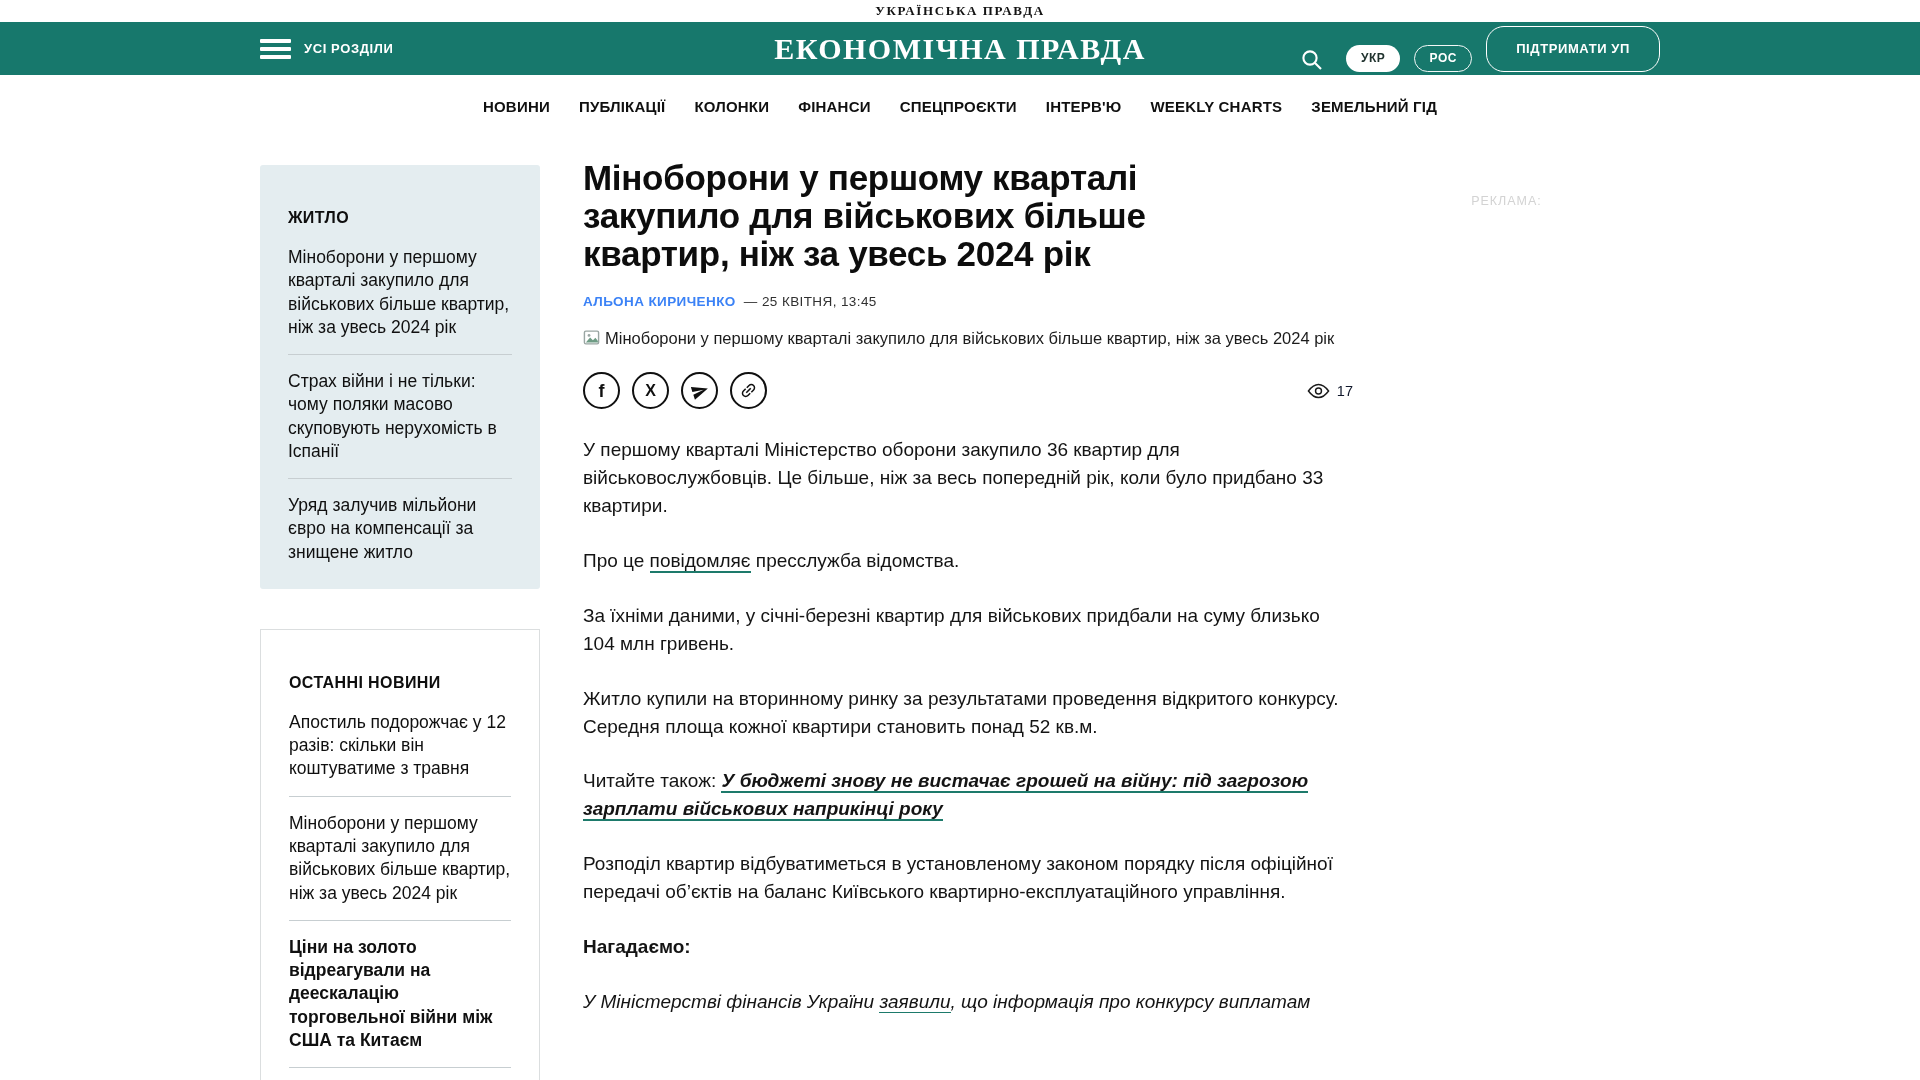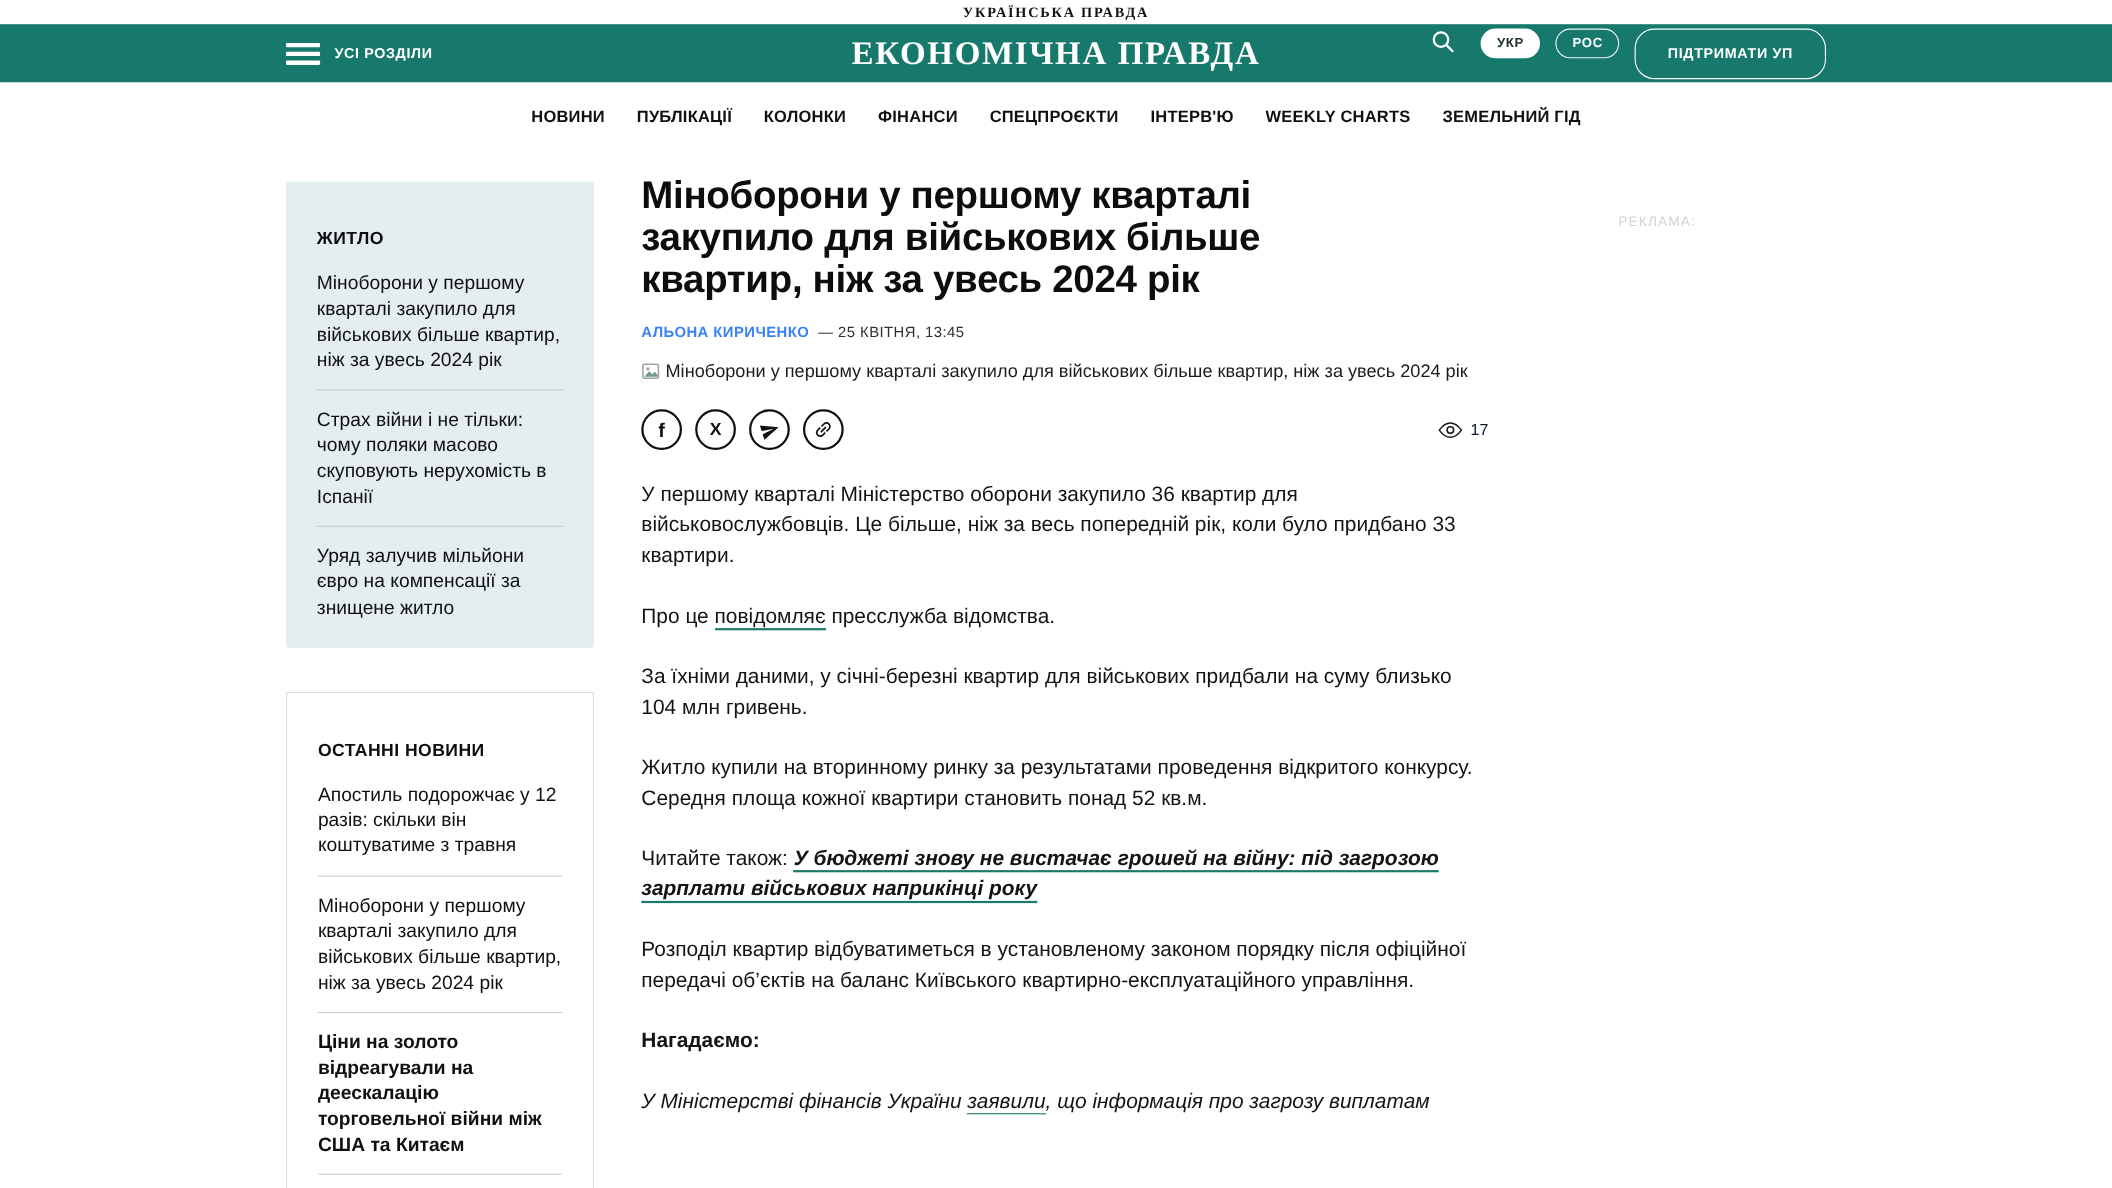--- a/index.html
+++ b/index.html
@@ -30,21 +30,21 @@
   }
   .menu-btn { display: flex; align-items: center; gap: 13px; }
   .hamburger { width: 31px; display: flex; flex-direction: column; gap: 4px; }
   .hamburger span { display: block; height: 4px; background: #fff; border-radius: 1px; }
   .menu-label { color: #fff; font-size: 13px; font-weight: 700; letter-spacing: 0.6px; }
   .brand {
     position: absolute; left: 50%; transform: translateX(-50%);
     font-family: "Liberation Serif", serif; white-space: nowrap;
     color: #fff; font-size: 30px; font-weight: 700; letter-spacing: 1.5px;
   }
-  .header-right { margin-left: auto; display: flex; align-items: flex-start; gap: 14px; }
+  .header-right { margin-left: auto; display: flex; align-items: flex-end; gap: 14px; }
   .search-btn { display: flex; align-items: center; margin-right: 8px; }
   .pill {
     display: inline-flex; align-items: center; justify-content: center;
     border-radius: 16px; font-size: 12px; font-weight: 700; letter-spacing: 0.6px;
     height: 27px;
   }
   .pill-ukr { background: #fff; color: #21332f; padding: 0 15px; }
   .pill-ros { border: 1px solid rgba(255,255,255,0.95); color: #fff; padding: 0 14px; }
   .support-btn {
     display: inline-flex; align-items: center; justify-content: center;
@@ -237,21 +237,21 @@
       <p>За їхніми даними, у січні-березні квартир для військових придбали на суму близько 104 млн гривень.</p>
 
       <p>Житло купили на вторинному ринку за результатами проведення відкритого конкурсу. Середня площа кожної квартири становить понад 52 кв.м.</p>
 
       <p><span>Читайте також: </span><a class="green-link read-also-link">У бюджеті знову не вистачає грошей на війну: під загрозою зарплати військових наприкінці року</a></p>
 
       <p>Розподіл квартир відбуватиметься в установленому законом порядку після офіційної передачі об’єктів на баланс Київського квартирно-експлуатаційного управління.</p>
 
       <p class="bold-line">Нагадаємо:</p>
 
-      <p class="italic"><span>У Міністерстві фінансів України </span><a class="green-link thin-link">заявили</a><span>, що інформація про загрозу виплатам</span></p>
+      <p class="italic"><span>У Міністерстві фінансів України </span><a class="green-link thin-link">заявили</a><span>, що інформація про конкурсу виплатам</span></p>
     </div>
   </main>
 
   <div class="ad-col">
     <span class="ad-label">РЕКЛАМА:</span>
   </div>
 
 </div>
 
 </body></html>

